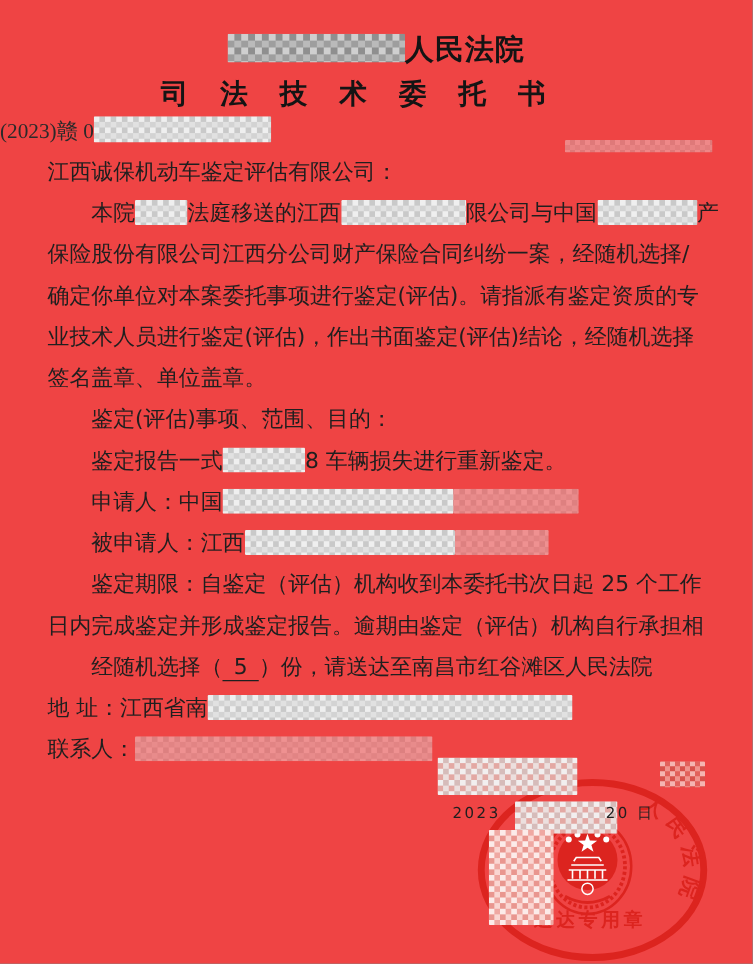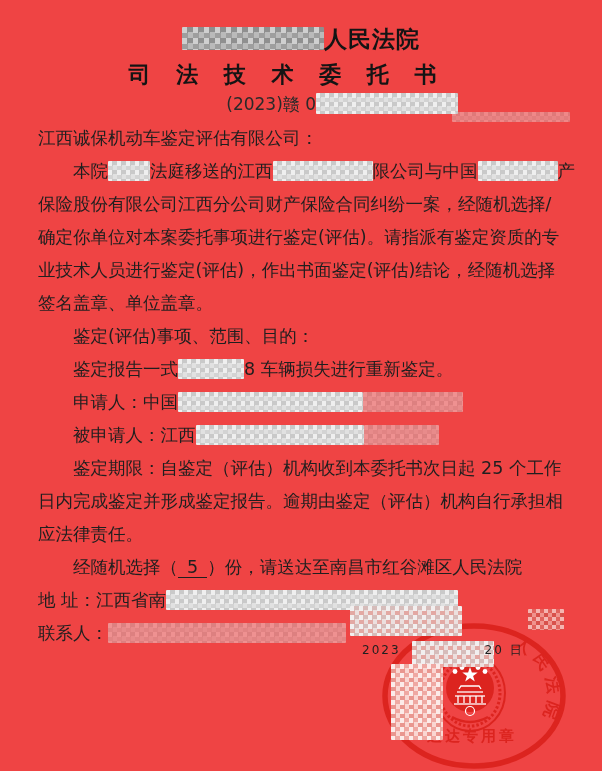--- a/index.html
+++ b/index.html
@@ -7,22 +7,22 @@
     position:relative;width:602px;height:771px;margin:0 auto;
     background:#ef4444;overflow:hidden;
     font-family:"DejaVu Sans",sans-serif;color:#1f1f1f;
   }
   
   .title1{position:absolute;top:24px;left:0;width:602px;text-align:center;
     font-size:23px;font-weight:bold;color:#141414;letter-spacing:1px;}
   .title2{position:absolute;top:60px;left:0;width:602px;text-align:center;
     font-size:22px;font-weight:bold;color:#141414;letter-spacing:9px;
     transform:translateX(-14px);}
-  .caseline{position:absolute;top:93px;left:0;width:484px;text-align:right;
-    padding-right:26px;box-sizing:border-box;font-size:17px;color:#2a2a2a;}
+  .caseline{position:absolute;top:93px;left:0;width:484px;
+    padding-right:26px;box-sizing:border-box;font-size:17px;color:#2a2a2a;font-family:Liberation Serif, serif;}
   
   .body{position:absolute;top:122px;left:0;width:602px;box-sizing:border-box;
     padding:0 24px 0 38px;font-size:17.5px;line-height:33px;color:#1f1f1f;}
   .line{white-space:nowrap;}
   .ind{text-indent:35px;}
   .copies{border-bottom:1.5px solid #1f1f1f;padding:0 9px;}
   
   .rd{display:inline-block;height:20px;vertical-align:-4px;border-radius:1px;
     background:conic-gradient(#c9c9c9 25%,#e1e1e1 0 50%,#d3d3d3 0 75%,#efefef 0) 0 0/9px 9px;}
   .rd.f{opacity:.45;}
@@ -71,21 +71,20 @@
       <span>鉴定报告一式</span><span class="rd" style="width:66px"></span><span>8 车辆损失进行重新鉴定。</span>
     </div>
     <div class="line ind">
       <span>申请人：中国</span><span class="rd" style="width:185px"></span><span class="rd f" style="width:100px"></span>
     </div>
     <div class="line ind">
       <span>被申请人：江西</span><span class="rd" style="width:168px"></span><span class="rd f" style="width:75px"></span>
     </div>
     <div class="line ind">鉴定期限：自鉴定（评估）机构收到本委托书次日起 25 个工作</div>
     <div class="line">日内完成鉴定并形成鉴定报告。逾期由鉴定（评估）机构自行承担相</div>
-    <div class="line">应法律责任。</div>
     <div class="line ind">
       <span>经随机选择（</span><span class="copies">5</span><span>）份，请送达至南昌市红谷滩区人民法院</span>
     </div>
     <div class="line">
       <span>地 址：江西省南</span><span class="rd" style="width:292px"></span>
     </div>
     <div class="line">
       <span>联系人：</span><span class="rd f" style="width:238px"></span>
     </div>
   </div>

